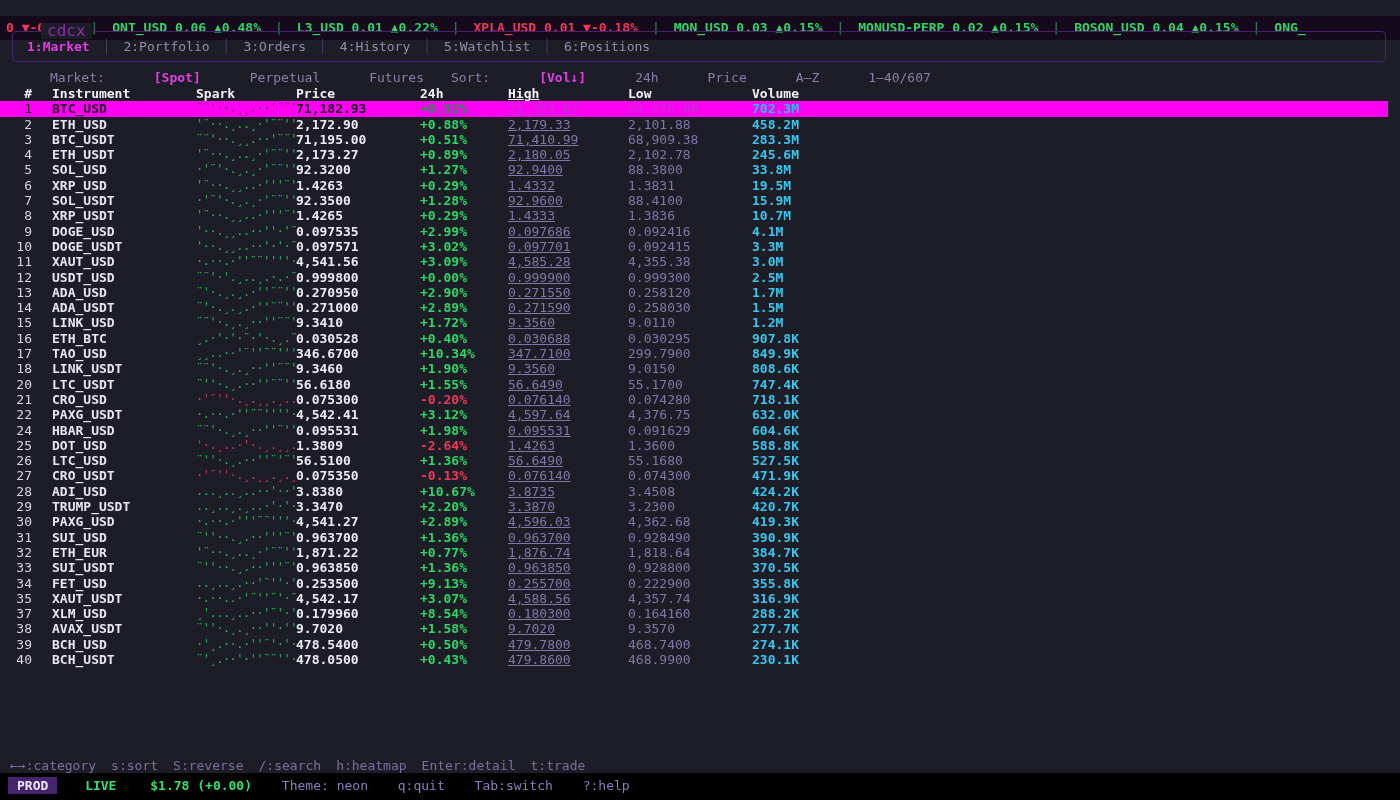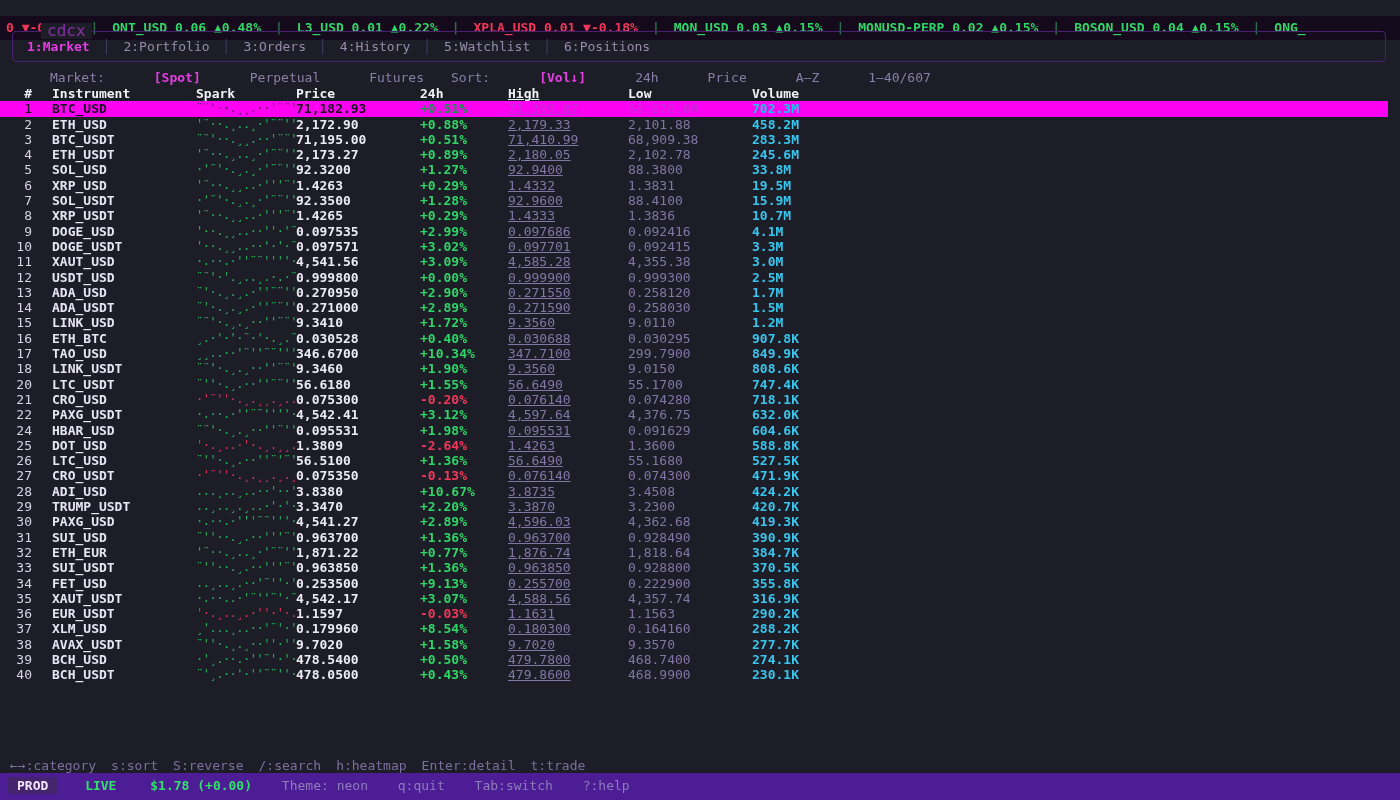--- a/index.html
+++ b/index.html
@@ -61,21 +61,21 @@
   .trow.sel .c-num, .trow.sel .c-sym, .trow.sel .c-price { color:#1c0522; }
   .trow.sel .c-spark.up, .trow.sel .c-spark.down { color:#5e0b5e; }
   .trow.sel .c-chg.up { color:#0b9c43; }
   .trow.sel .c-high, .trow.sel .c-low { color:#c42fd6; }
   .trow.sel .c-vol { color:#14c9ea; }
   
   .helpbar { position:absolute; top:758px; left:10px; color:#7d6f9e; white-space:nowrap; }
   .helpitem { margin-right:15px; }
   .statusbar {
     position:absolute; top:773px; left:0; right:0; height:27px;
-    background:#4c1d95; line-height:25px; white-space:nowrap; padding-left:8px;
+    background:#000000; line-height:25px; white-space:nowrap; padding-left:8px;
   }
   .env-chip { background:#45246e; color:#f2e7ff; font-weight:bold; padding:1px 9px; }
   .feed { color:#35e06a; font-weight:bold; margin-left:20px; }
   .pnl  { color:#35e06a; font-weight:bold; margin-left:26px; }
   .sb-muted { color:#8f7cba; margin-left:22px; }
 </style>
 </head>
 <body>
 
 <div class="ticker"><span class="tkitem down">0 ▼-0.57%</span><span class="tksep">|</span><span class="tkitem up">ONT_USD 0.06 ▲0.48%</span><span class="tksep">|</span><span class="tkitem up">L3_USD 0.01 ▲0.22%</span><span class="tksep">|</span><span class="tkitem down">XPLA_USD 0.01 ▼-0.18%</span><span class="tksep">|</span><span class="tkitem up">MON_USD 0.03 ▲0.15%</span><span class="tksep">|</span><span class="tkitem up">MONUSD-PERP 0.02 ▲0.15%</span><span class="tksep">|</span><span class="tkitem up">BOSON_USD 0.04 ▲0.15%</span><span class="tksep">|</span><span class="tkitem up">ONG_</span></div>
@@ -422,30 +422,20 @@
       <span class="c-num">35</span>
       <span class="c-sym">XAUT_USDT</span>
       <span class="c-spark up">·.··..·'¨''¨'·¨</span>
       <span class="c-price">4,542.17</span>
       <span class="c-chg up">+3.07%</span>
       <span class="c-high">4,588.56</span>
       <span class="c-low">4,357.74</span>
       <span class="c-vol">316.9K</span>
     </div>
     <div class="trow">
-      <span class="c-num">36</span>
-      <span class="c-sym">EUR_USDT</span>
-      <span class="c-spark down">'·.¸..¸.·''·'·.</span>
-      <span class="c-price">1.1597</span>
-      <span class="c-chg down">-0.03%</span>
-      <span class="c-high">1.1631</span>
-      <span class="c-low">1.1563</span>
-      <span class="c-vol">290.2K</span>
-    </div>
-    <div class="trow">
       <span class="c-num">37</span>
       <span class="c-sym">XLM_USD</span>
       <span class="c-spark up">¸'...¸..··'¨'·'</span>
       <span class="c-price">0.179960</span>
       <span class="c-chg up">+8.54%</span>
       <span class="c-high">0.180300</span>
       <span class="c-low">0.164160</span>
       <span class="c-vol">288.2K</span>
     </div>
     <div class="trow">

